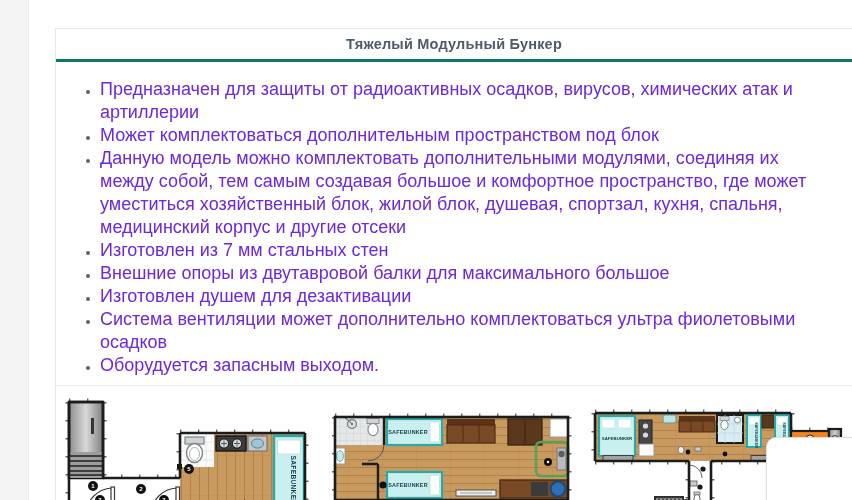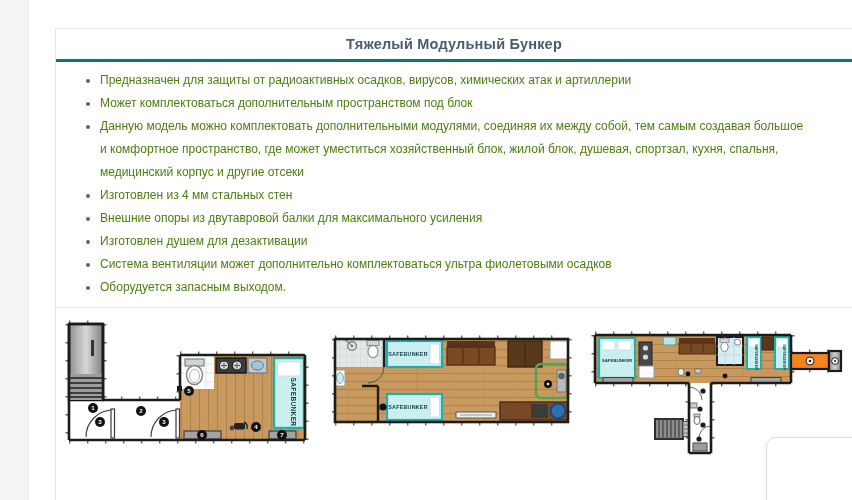--- a/index.html
+++ b/index.html
@@ -8,22 +8,22 @@
     background:#ffffff;font-family:"Liberation Sans",sans-serif;
   }
   .side-strip{position:absolute;left:0;top:0;width:28px;height:500px;background:#f4f4f4;border-right:1px solid #ececec}
   .panel{
     position:absolute;left:55px;top:28px;width:797px;height:620px;
     background:#fff;border:1px solid #e7e7e7;border-right:none;box-sizing:border-box;
   }
   .panel-header{height:30px;border-bottom:3px solid #0f766e;display:flex;align-items:center;justify-content:center}
   .panel-header h2{margin:0;font-size:14.5px;font-weight:bold;color:#4d5c6a;letter-spacing:.2px}
   .bullet-list{
-    margin:7px 0 0;padding:0 0 8px 44px;width:712px;
-    list-style:disc;color:#4d7c0f;font-size:12px;line-height:23px;
+    margin:16px 0 0;padding:0 0 8px 44px;width:712px;
+    list-style:disc;color:#6d28d9;font-size:18px;line-height:23px;
   }
   .bullet-list li::marker{color:#5b6468;font-size:12px}
   .plans{position:relative;border-top:1px solid #ebebeb;height:330px}
   .plan{position:absolute}
   #plan1{left:0;top:10px}
   #plan2{left:276px;top:26px}
   #plan3{left:535px;top:21px}
   .widget{
     position:absolute;left:766px;top:437px;width:140px;height:120px;
     background:#fff;border:1px solid #dedede;border-radius:10px;
@@ -38,22 +38,22 @@
 
 <div class="panel">
   <div class="panel-header">
     <h2>Тяжелый Модульный Бункер</h2>
   </div>
 
   <ul class="bullet-list">
     <li>Предназначен для защиты от радиоактивных осадков, вирусов, химических атак и артиллерии</li>
     <li>Может комплектоваться дополнительным пространством под блок</li>
     <li>Данную модель можно комплектовать дополнительными модулями, соединяя их между собой, тем самым создавая большое и комфортное пространство, где может уместиться хозяйственный блок, жилой блок, душевая, спортзал, кухня, спальня, медицинский корпус и другие отсеки</li>
-    <li>Изготовлен из 4 мм стальных стен</li>
-    <li>Внешние опоры из двутавровой балки для максимального усиления</li>
+    <li>Изготовлен из 7 мм стальных стен</li>
+    <li>Внешние опоры из двутавровой балки для максимального большое</li>
     <li>Изготовлен душем для дезактивации</li>
     <li>Система вентиляции может дополнительно комплектоваться ультра фиолетовыми осадков</li>
     <li>Оборудуется запасным выходом.</li>
   </ul>
 
   <div class="plans">
 
     <svg id="plan1" class="plan" width="275" height="140" viewBox="0 0 275 140">
       <defs>
         <pattern id="wd1" width="9" height="40" patternUnits="userSpaceOnUse">

